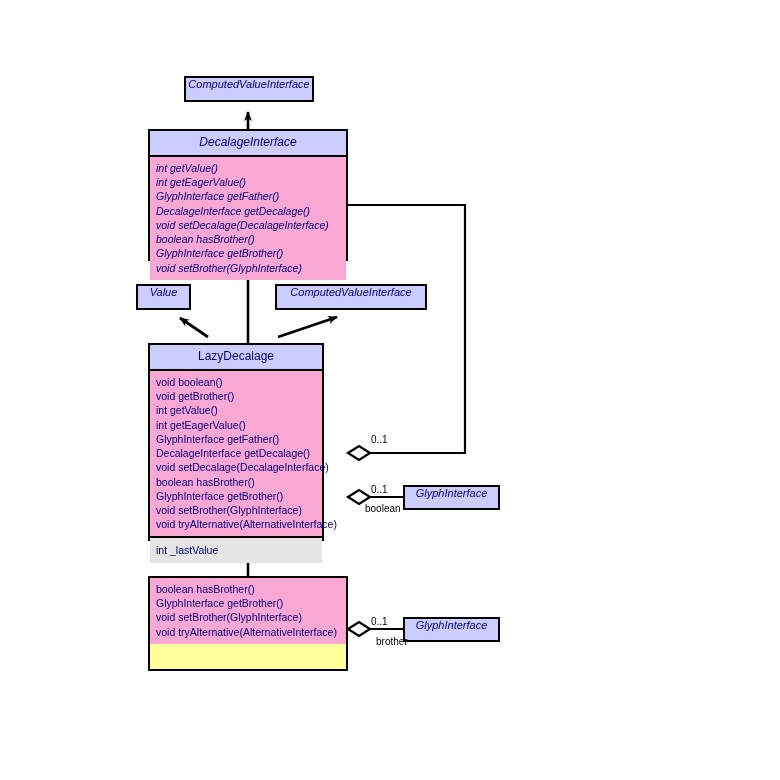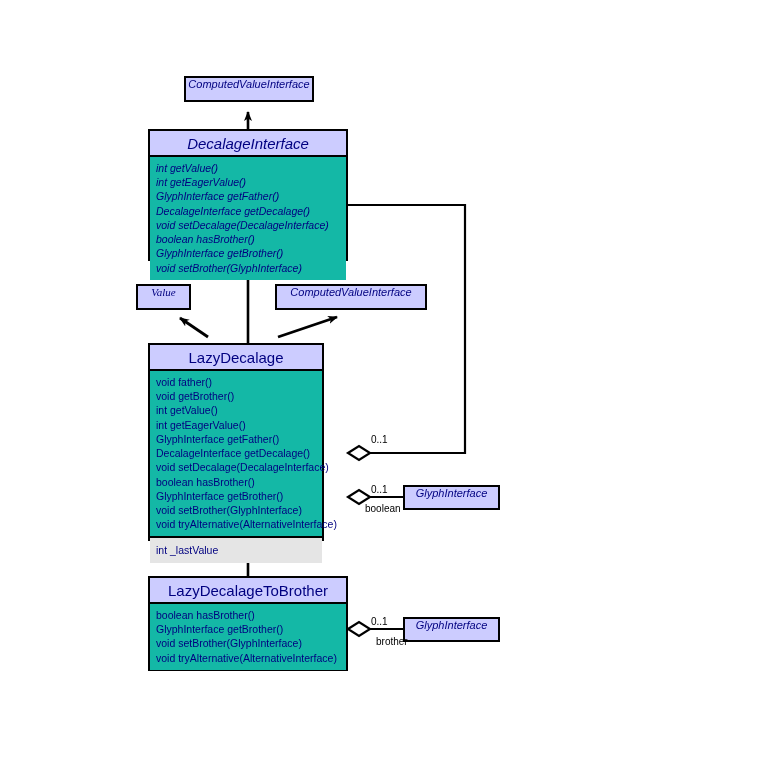--- a/index.html
+++ b/index.html
@@ -30,33 +30,33 @@
     position: absolute;
     border: 2px solid #000000;
     box-sizing: border-box;
     background: #ffff99;
   }
   .uml-header {
     background: #ccccff;
     border-bottom: 2px solid #000000;
     box-sizing: border-box;
     text-align: center;
-    font-size: 15px;
+    font-size: 12px;
     color: #000080;
     line-height: 1.1;
     padding: 5px 4px 5px 4px;
     white-space: nowrap;
     overflow: hidden;
   }
   .uml-header.abstract {
     font-style: italic;
     color: #000080;
   }
   .uml-compartment {
-    background: #14b8a6;
+    background: #f9a8d4;
     padding: 4px 0 5px 6px;
     font-size: 10.5px;
     color: #000080;
     line-height: 1.355;
     box-sizing: border-box;
   }
   .uml-compartment.attrs {
     background: #e5e5e5;
     border-top: 2px solid #000000;
     padding-top: 5px;
@@ -150,34 +150,34 @@
       <div class="member">int getEagerValue()</div>
       <div class="member">GlyphInterface getFather()</div>
       <div class="member">DecalageInterface getDecalage()</div>
       <div class="member">void setDecalage(DecalageInterface)</div>
       <div class="member">boolean hasBrother()</div>
       <div class="member">GlyphInterface getBrother()</div>
       <div class="member">void setBrother(GlyphInterface)</div>
     </div>
   </div>
 
-  <div class="simple-box" style="left:136px; top:284px; width:55px; height:26px;font-family:Liberation Serif, serif;">
+  <div class="simple-box" style="left:136px; top:284px; width:55px; height:26px;">
     <span>Value</span>
   </div>
 
   <div class="simple-box" style="left:275px; top:284px; width:152px; height:26px;">
     <span>ComputedValueInterface</span>
   </div>
 
   <div class="uml-class" style="left:148px; top:343px; width:176px; height:198px;">
     <div class="uml-header" style="height:26px;">
       <span>LazyDecalage</span>
     </div>
     <div class="uml-compartment">
-      <div class="member">void father()</div>
+      <div class="member">void boolean()</div>
       <div class="member">void getBrother()</div>
       <div class="member">int getValue()</div>
       <div class="member">int getEagerValue()</div>
       <div class="member">GlyphInterface getFather()</div>
       <div class="member">DecalageInterface getDecalage()</div>
       <div class="member">void setDecalage(DecalageInterface)</div>
       <div class="member">boolean hasBrother()</div>
       <div class="member">GlyphInterface getBrother()</div>
       <div class="member">void setBrother(GlyphInterface)</div>
       <div class="member">void tryAlternative(AlternativeInterface)</div>
@@ -185,23 +185,20 @@
     <div class="uml-compartment attrs">
       <div class="member">int _lastValue</div>
     </div>
   </div>
 
   <div class="simple-box" style="left:403px; top:485px; width:97px; height:25px;">
     <span>GlyphInterface</span>
   </div>
 
   <div class="uml-class" style="left:148px; top:576px; width:200px; height:95px;">
-    <div class="uml-header" style="height:26px;">
-      <span>LazyDecalageToBrother</span>
-    </div>
     <div class="uml-compartment">
       <div class="member">boolean hasBrother()</div>
       <div class="member">GlyphInterface getBrother()</div>
       <div class="member">void setBrother(GlyphInterface)</div>
       <div class="member">void tryAlternative(AlternativeInterface)</div>
     </div>
   </div>
 
   <div class="simple-box" style="left:403px; top:617px; width:97px; height:25px;">
     <span>GlyphInterface</span>

